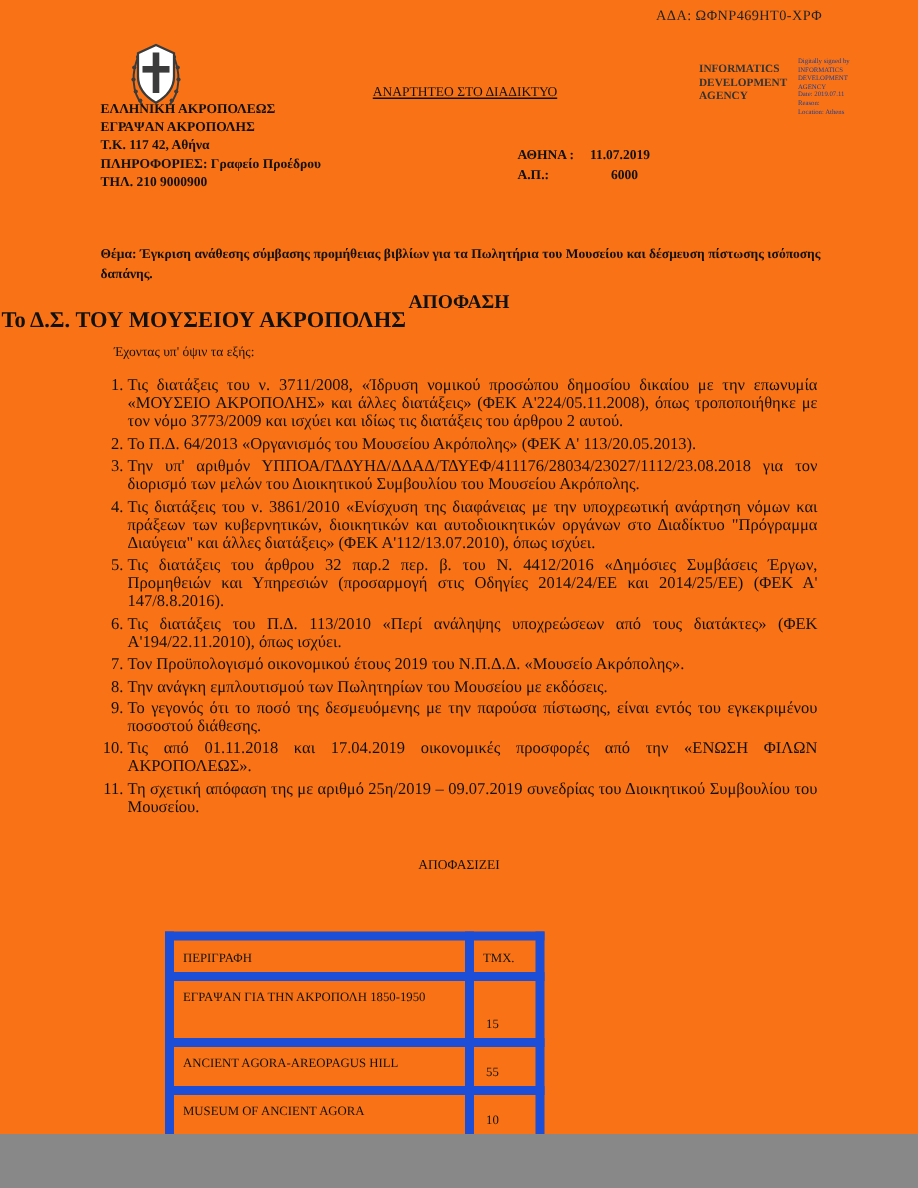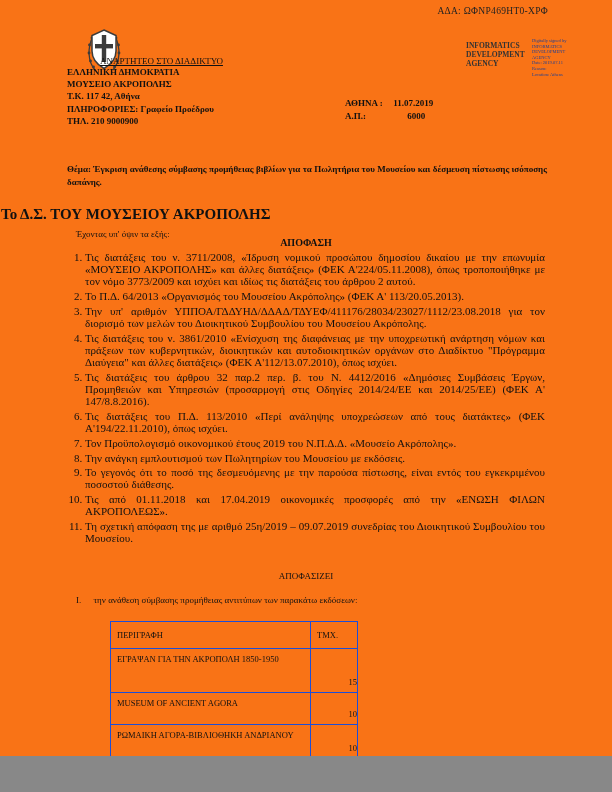--- a/index.html
+++ b/index.html
@@ -14,21 +14,21 @@
     color: #111;
     overflow: hidden;
   }
   .ada {
     position: absolute; top: 6px; right: 64px;
     font-size: 9.5px; letter-spacing: .3px; color: #222;
   }
   .emblem { position: absolute; left: 84px; top: 26px; width: 40px; height: 47px; }
   .anartiteo {
     position: absolute; left: 100px; top: 56px; width: 420px;
-    font-size: 9px; text-decoration: underline;
+    text-align: center; font-size: 9px; text-decoration: underline;
   }
   .stamp-agency {
     position: absolute; left: 466px; top: 41px; width: 64px;
     font-size: 7.5px; line-height: 9px; color: #333; font-weight: bold;
     text-transform: uppercase;
   }
   .stamp-sig {
     position: absolute; left: 532px; top: 38px; width: 52px;
     font-size: 4.5px; line-height: 5.6px; color: #1f3f94;
   }
@@ -41,21 +41,21 @@
     font-size: 9px; line-height: 13px; font-weight: bold;
   }
   .date-block .lbl { display: inline-block; min-width: 46px; }
   .date-block .ap-val { margin-left: 14px; }
   .subject {
     position: absolute; left: 67px; top: 163px; width: 480px;
     font-size: 9px; line-height: 12.5px; font-weight: bold; text-align: justify;
   }
   .decision-title {
     position: absolute; left: 0; top: 193px; width: 612px;
-    text-align: center; font-size: 10px; font-weight: bold; margin-top: 44px;
+    text-align: center; font-size: 13px; font-weight: bold;
   }
   .decision-subtitle {
     position: absolute; left: 1px; top: 206px; width: 612px;
     text-align: left; font-size: 15px; font-weight: bold;
   }
   .preamble { position: absolute; left: 76px; top: 229px; font-size: 9px; text-align: center; }
   ol.items {
     position: absolute; left: 67px; top: 251px; width: 478px;
     font-size: 11px; line-height: 12.2px; text-align: justify;
     padding-left: 18px; list-style: decimal outside;
@@ -65,29 +65,29 @@
     position: absolute; left: 0; top: 571px; width: 612px;
     text-align: center; font-size: 9px;
   }
   .decides-intro { position: absolute; left: 76px; top: 595px; font-size: 9px; }
   .decides-intro .numeral { margin-right: 10px; }
   table.order-table {
     position: absolute; left: 110px; top: 621px;
     border-collapse: collapse; font-size: 8.5px; color: #111;
   }
   table.order-table th, table.order-table td {
-    border: 1px solid #1d4ed8; font-weight: normal;
+    border: 6px solid #1d4ed8; font-weight: normal;
   }
   .col-desc { width: 200px; }
   .col-qty  { width: 47px; }
   table.order-table th {
     height: 27px; text-align: left; vertical-align: middle; padding: 2px 6px;
   }
   td.desc { vertical-align: top; padding: 5px 6px 2px 6px; line-height: 11px; margin-top: 12px; }
-  td.qty  { vertical-align: bottom; padding: 2px 0 5px 8px; text-align: right; }
+  td.qty  { vertical-align: bottom; padding: 2px 0 5px 8px; }
   tr.row-tall { height: 44px; }
   tr.row-std  { height: 32px; }
   tr.row-last { height: 34px; }
 </style>
 </head>
 <body>
 
 <div class="page">
 
   <div class="ada">ΑΔΑ: ΩΦΝΡ469ΗΤ0-ΧΡΦ</div>
@@ -120,22 +120,22 @@
 
   <div class="stamp-agency">INFORMATICS DEVELOPMENT AGENCY</div>
   <div class="stamp-sig">
     <div>Digitally signed by INFORMATICS DEVELOPMENT AGENCY</div>
     <div>Date: 2019.07.11</div>
     <div>Reason:</div>
     <div>Location: Athens</div>
   </div>
 
   <div class="org-block">
-    <div>ΕΛΛΗΝΙΚΗ ΔΗΜΟΚΡΑΤΙΑ</div>
-    <div>ΜΟΥΣΕΙΟ ΑΚΡΟΠΟΛΗΣ</div>
+    <div>ΕΛΛΗΝΙΚΗ ΑΚΡΟΠΟΛΕΩΣ</div>
+    <div>ΕΓΡΑΨΑΝ ΑΚΡΟΠΟΛΗΣ</div>
     <div>Τ.Κ. 117 42, Αθήνα</div>
     <div>ΠΛΗΡΟΦΟΡΙΕΣ: Γραφείο Προέδρου</div>
     <div>ΤΗΛ. 210 9000900</div>
   </div>
 
   <div class="date-block">
     <div>
       <span class="lbl">ΑΘΗΝΑ :</span>
       <span>11.07.2019</span>
     </div>
@@ -161,34 +161,34 @@
     <li>Τις διατάξεις του Π.Δ. 113/2010 «Περί ανάληψης υποχρεώσεων από τους διατάκτες» (ΦΕΚ Α'194/22.11.2010), όπως ισχύει.</li>
     <li>Τον Προϋπολογισμό οικονομικού έτους 2019 του Ν.Π.Δ.Δ. «Μουσείο Ακρόπολης».</li>
     <li>Την ανάγκη εμπλουτισμού των Πωλητηρίων του Μουσείου με εκδόσεις.</li>
     <li>Το γεγονός ότι το ποσό της δεσμευόμενης με την παρούσα πίστωσης, είναι εντός του εγκεκριμένου ποσοστού διάθεσης.</li>
     <li>Τις από 01.11.2018 και 17.04.2019 οικονομικές προσφορές από την «ΕΝΩΣΗ ΦΙΛΩΝ ΑΚΡΟΠΟΛΕΩΣ».</li>
     <li>Τη σχετική απόφαση της με αριθμό 25η/2019 – 09.07.2019 συνεδρίας του Διοικητικού Συμβουλίου του Μουσείου.</li>
   </ol>
 
   <div class="decides">ΑΠΟΦΑΣΙΖΕΙ</div>
 
-  <div class="decides-intro">
-    <span class="numeral">Ι.</span>
-    <span>την ανάθεση σύμβασης προμήθειας αντιτύπων των παρακάτω εκδόσεων:</span>
-  </div>
 
   <table class="order-table">
     <tbody>
       <tr>
         <th class="col-desc">ΠΕΡΙΓΡΑΦΗ</th>
         <th class="col-qty">ΤΜΧ.</th>
       </tr>
       <tr class="row-tall">
         <td class="desc">ΕΓΡΑΨΑΝ ΓΙΑ ΤΗΝ ΑΚΡΟΠΟΛΗ 1850-1950</td>
         <td class="qty">15</td>
+      </tr>
+      <tr class="row-std">
+        <td class="desc">ANCIENT AGORA-AREOPAGUS HILL</td>
+        <td class="qty">55</td>
       </tr>
       <tr class="row-std">
         <td class="desc">MUSEUM OF ANCIENT AGORA</td>
         <td class="qty">10</td>
       </tr>
       <tr class="row-last">
         <td class="desc">ΡΩΜΑΙΚΗ ΑΓΟΡΑ-ΒΙΒΛΙΟΘΗΚΗ ΑΝΔΡΙΑΝΟΥ</td>
         <td class="qty">10</td>
       </tr>
     </tbody>

